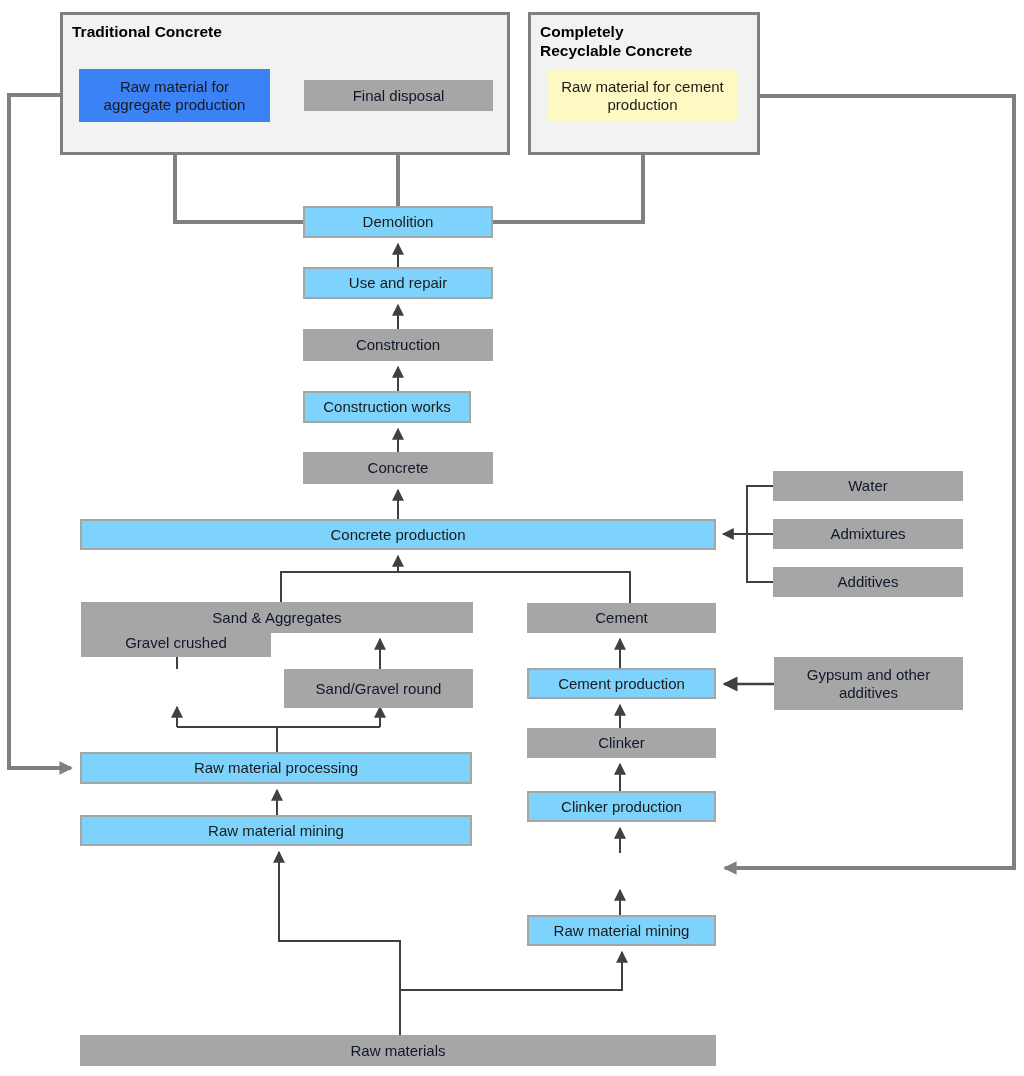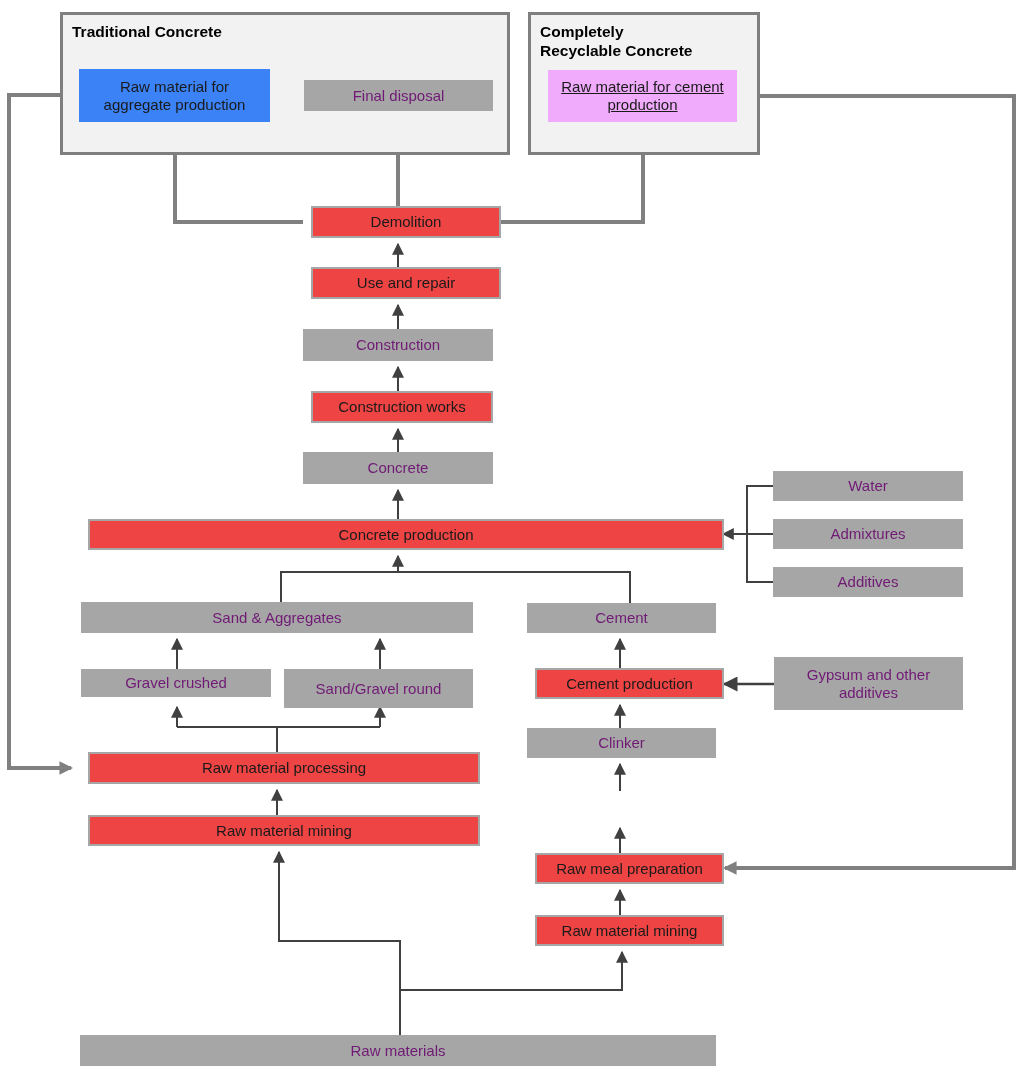--- a/index.html
+++ b/index.html
@@ -12,24 +12,24 @@
     position:absolute;background:#f2f2f2;border:3px solid #7f7f7f;box-sizing:border-box;
   }
   .group-title{
     font-weight:bold;font-size:15.5px;line-height:1.25;color:#000;
     padding:7px 4px 0 9px;
   }
   .node{
     position:absolute;box-sizing:border-box;display:flex;align-items:center;justify-content:center;
     text-align:center;font-size:15px;line-height:1.18;padding:1px 6px;
   }
-  .gray{background:#a6a6a6;color:#701a75;}
-  .light{background:#ef4444;border:2px solid #a6a6a6;margin-left:8px;}
+  .gray{background:#a6a6a6;color:#0f172a;}
+  .light{background:#7dd3fc;border:2px solid #a6a6a6;}
   .green1{background:#3b82f6;}
-  .green2{background:#f0abfc;text-decoration:underline;}
+  .green2{background:#fef9c3;}
 </style>
 </head>
 <body>
 
 <div id="canvas">
 
   <svg class="connectors" width="1024" height="1076" viewBox="0 0 1024 1076">
     <defs>
       <marker id="arr-dark" viewBox="0 0 10 10" refX="9" refY="5" markerWidth="6" markerHeight="6" orient="auto-start-reverse">
         <path d="M0,0 L10,5 L0,10 z" fill="#404040"></path>
@@ -96,50 +96,50 @@
   <div class="node gray" style="left:304px;top:80px;width:189px;height:31px">Final disposal</div>
 
   <div class="node green2" style="left:548px;top:70px;width:189px;height:52px">Raw material for cement production</div>
 
   <div class="node light" style="left:303px;top:206px;width:190px;height:32px">Demolition</div>
 
   <div class="node light" style="left:303px;top:267px;width:190px;height:32px">Use and repair</div>
 
   <div class="node gray" style="left:303px;top:329px;width:190px;height:32px">Construction</div>
 
-  <div class="node light" style="left:303px;top:391px;width:182px;height:32px">Construction works</div>
+  <div class="node light" style="left:303px;top:391px;width:168px;height:32px">Construction works</div>
 
   <div class="node gray" style="left:303px;top:452px;width:190px;height:32px">Concrete</div>
 
   <div class="node light" style="left:80px;top:519px;width:636px;height:31px">Concrete production</div>
 
   <div class="node gray" style="left:773px;top:471px;width:190px;height:30px">Water</div>
 
   <div class="node gray" style="left:773px;top:519px;width:190px;height:30px">Admixtures</div>
 
   <div class="node gray" style="left:773px;top:567px;width:190px;height:30px">Additives</div>
 
   <div class="node gray" style="left:81px;top:602px;width:392px;height:31px">Sand &amp; Aggregates</div>
 
   <div class="node gray" style="left:527px;top:603px;width:189px;height:30px">Cement</div>
 
-  <div class="node gray" style="left:81px;top:669px;width:190px;height:28px">Gravel crushed</div>
+  <div class="node gray" style="left:81px;top:629px;width:190px;height:28px">Gravel crushed</div>
 
   <div class="node gray" style="left:284px;top:669px;width:189px;height:39px">Sand/Gravel round</div>
 
   <div class="node light" style="left:527px;top:668px;width:189px;height:31px">Cement production</div>
 
   <div class="node gray" style="left:774px;top:657px;width:189px;height:53px">Gypsum and other additives</div>
 
   <div class="node gray" style="left:527px;top:728px;width:189px;height:30px">Clinker</div>
 
   <div class="node light" style="left:80px;top:752px;width:392px;height:32px">Raw material processing</div>
 
+  <div class="node light" style="left:527px;top:791px;width:189px;height:31px">Clinker production</div>
 
   <div class="node light" style="left:80px;top:815px;width:392px;height:31px">Raw material mining</div>
 
-  <div class="node light" style="left:527px;top:853px;width:189px;height:31px">Raw meal preparation</div>
 
   <div class="node light" style="left:527px;top:915px;width:189px;height:31px">Raw material mining</div>
 
   <div class="node gray" style="left:80px;top:1035px;width:636px;height:31px">Raw materials</div>
 
 </div>
 
 </body></html>

